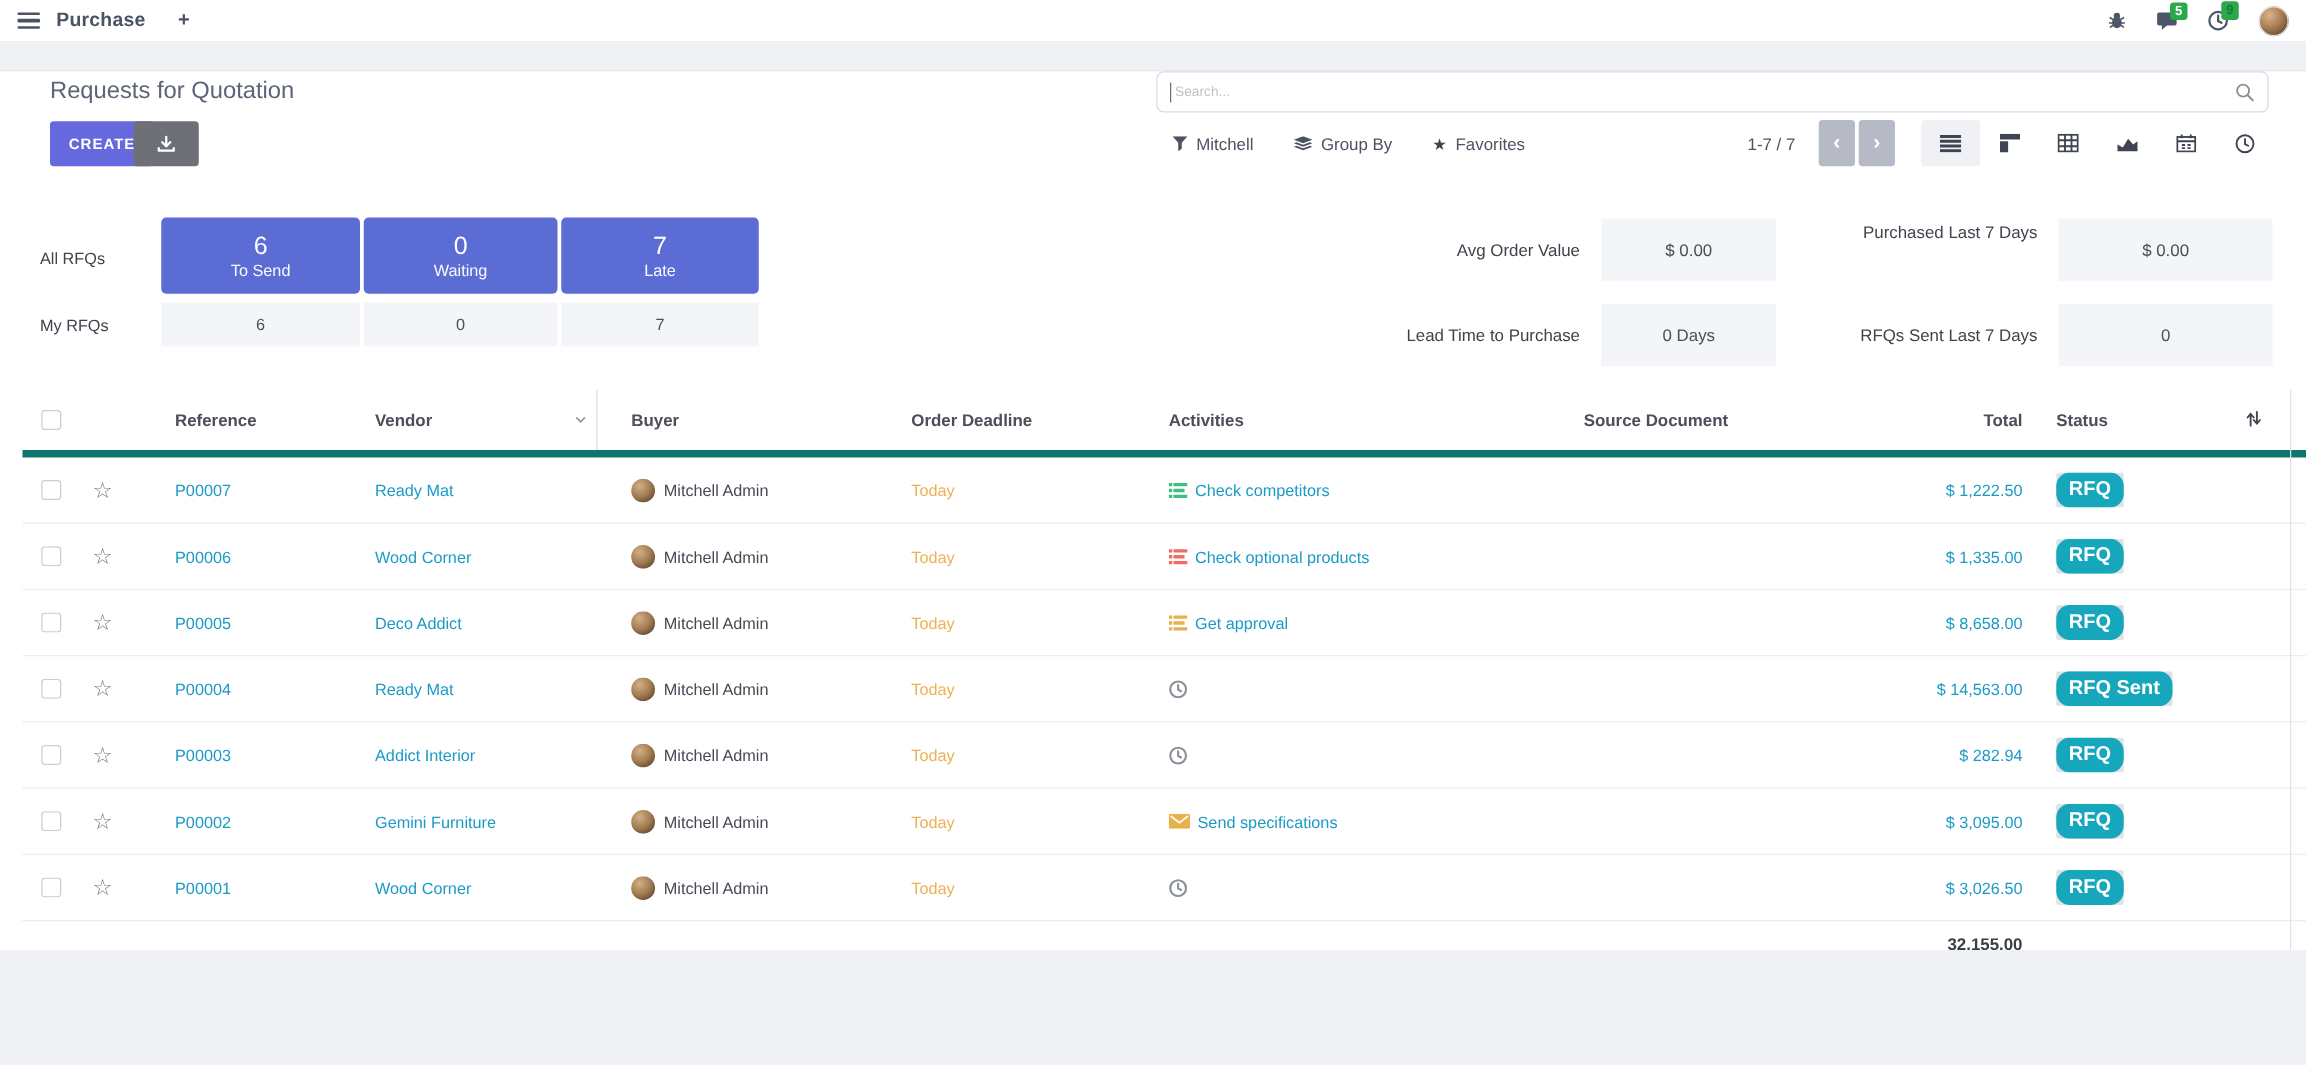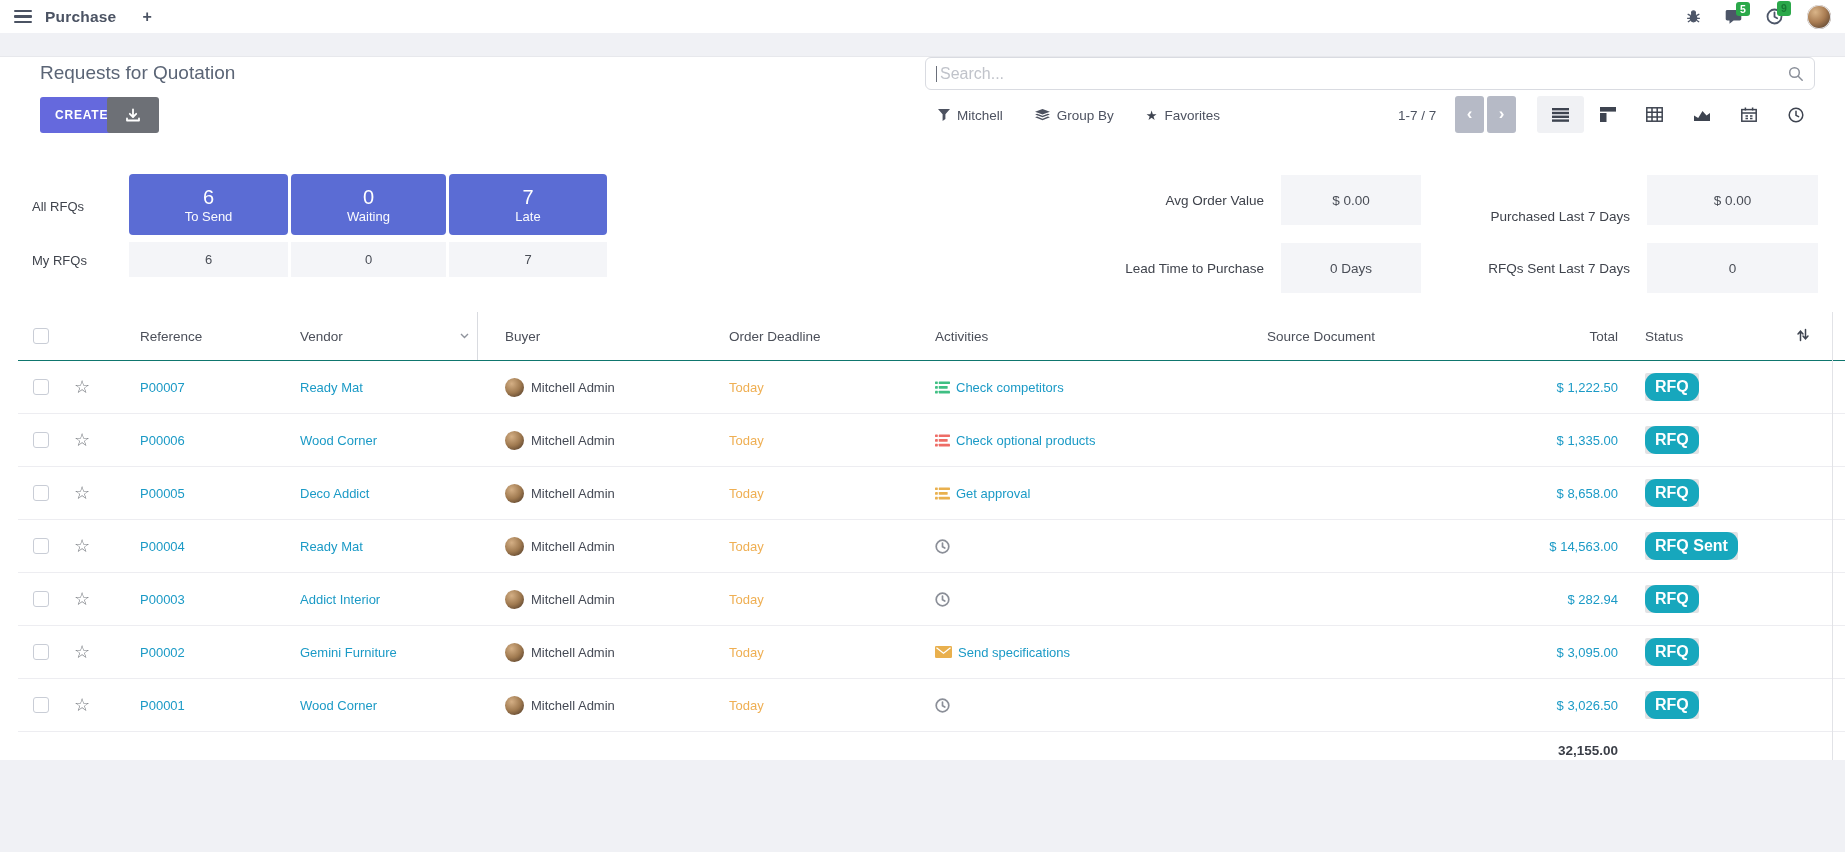--- a/index.html
+++ b/index.html
@@ -29,21 +29,21 @@
 
   
   .page-title{left:40px;top:62px;font-size:19px;color:#5b6576;}
   .btn-create{left:40px;top:97px;height:36px;background:#6569dd;color:#fff;border:none;border-radius:3px;
               font-family:inherit;font-size:12px;font-weight:700;letter-spacing:.8px;padding:0 15px;cursor:pointer;}
   .btn-export{left:107px;top:97px;width:52px;height:36px;background:#6d7076;border:none;border-radius:3px;
               display:flex;align-items:center;justify-content:center;cursor:pointer;}
   .searchbox{left:925px;top:57px;width:890px;height:33px;background:#fff;border:1px solid #d9dbe1;border-radius:6px;
              display:flex;align-items:center;box-sizing:border-box;padding:0 10px;}
   .caret{width:1px;height:16px;background:#6a6f7a;margin-right:1px;}
-  .searchbox input{flex:1;border:none;outline:none;font-family:inherit;font-size:16px;color:#4c5260;background:transparent;}
+  .searchbox input{flex:1;border:none;outline:none;font-family:inherit;font-size:11px;color:#4c5260;background:transparent;}
   .searchbox input::placeholder{color:#c0c3ca;}
   .facets{left:938px;top:97px;height:36px;display:flex;align-items:center;gap:32px;}
   .facet{display:flex;align-items:center;gap:7px;color:#4d5260;font-size:13.5px;cursor:pointer;}
   .pager-text{left:1398px;top:97px;height:36px;display:flex;align-items:center;color:#4c5260;font-size:13.5px;}
   .pager-btn{top:96px;width:29px;height:37px;background:#b6bac6;border:none;border-radius:3px;color:#fff;
              font-size:17px;font-weight:700;display:flex;align-items:center;justify-content:center;cursor:pointer;
              font-family:inherit;line-height:1;padding-bottom:3px;}
   .views{left:1537px;top:96px;height:37px;display:flex;}
   .view-btn{width:47px;height:37px;display:flex;align-items:center;justify-content:center;color:#3e4450;cursor:pointer;border-radius:3px;}
   .view-btn.active{background:#f0f1f4;}
@@ -59,21 +59,21 @@
   .my-cell{height:35px;background:#f4f5f8;display:flex;align-items:center;justify-content:center;
            color:#4a4e57;font-size:13px;cursor:pointer;}
   .kpi-label{height:50px;display:flex;align-items:center;justify-content:flex-end;color:#3f434c;font-size:13.5px;}
   .kpi-value{height:50px;background:#f4f5f8;display:flex;align-items:center;justify-content:center;
              color:#4a4e57;font-size:13.5px;cursor:pointer;}
 
   
   .table{left:18px;top:312px;width:1827px;background:#fff;}
   .grid{display:grid;grid-template-columns:44px 52px 160px 204px 225px 206px 332px 222px 155px 155px 59px 1fr;
         align-items:center;}
-  .thead{height:48px;border-bottom:1px solid #0f766e;color:#4b4f59;font-weight:400;font-size:13.5px;}
+  .thead{height:48px;border-bottom:6px solid #0f766e;color:#4b4f59;font-weight:700;font-size:13.5px;}
   .trow{height:52px;border-bottom:1px solid #ededf1;}
   .tfoot{height:36px;}
   .cell{overflow:hidden;white-space:nowrap;}
   .pl{padding-left:26px;}
   .pl5{padding-left:27px;}
   .cell-right{text-align:right;}
   .vendor-h{display:flex;align-items:center;justify-content:space-between;border-right:1px solid #d9dbe0;height:100%;padding-right:8px;box-sizing:border-box;}
   .checkbox{display:inline-block;width:14px;height:14px;border:1px solid #c9cdd6;border-radius:3px;background:#fff;
             vertical-align:middle;margin-left:15px;cursor:pointer;}
   .star{font-size:18px;color:#75797f;cursor:pointer;margin-left:12px;line-height:1;}
@@ -238,21 +238,21 @@
   </div>
 
   <div class="abs mycells">
     <div class="my-cell" style="width:159px;">6</div>
     <div class="my-cell" style="width:155px;">0</div>
     <div class="my-cell" style="width:158px;">7</div>
   </div>
 
   <div class="abs kpi-label" style="left:1014px;top:175px;width:250px;">Avg Order Value</div>
   <div class="abs kpi-value" style="left:1281px;top:175px;width:140px;">$ 0.00</div>
-  <div class="abs kpi-label" style="left:1380px;top:191px;width:250px;">Purchased Last 7 Days</div>
+  <div class="abs kpi-label" style="left:1380px;top:160px;width:250px;">Purchased Last 7 Days</div>
   <div class="abs kpi-value" style="left:1647px;top:175px;width:171px;">$ 0.00</div>
   <div class="abs kpi-label" style="left:1014px;top:243px;width:250px;">Lead Time to Purchase</div>
   <div class="abs kpi-value" style="left:1281px;top:243px;width:140px;">0 Days</div>
   <div class="abs kpi-label" style="left:1380px;top:243px;width:250px;">RFQs Sent Last 7 Days</div>
   <div class="abs kpi-value" style="left:1647px;top:243px;width:171px;">0</div>
 
   <div class="abs table" style="position:absolute;">
     <div class="vline"></div>
 
     <div class="grid thead">

